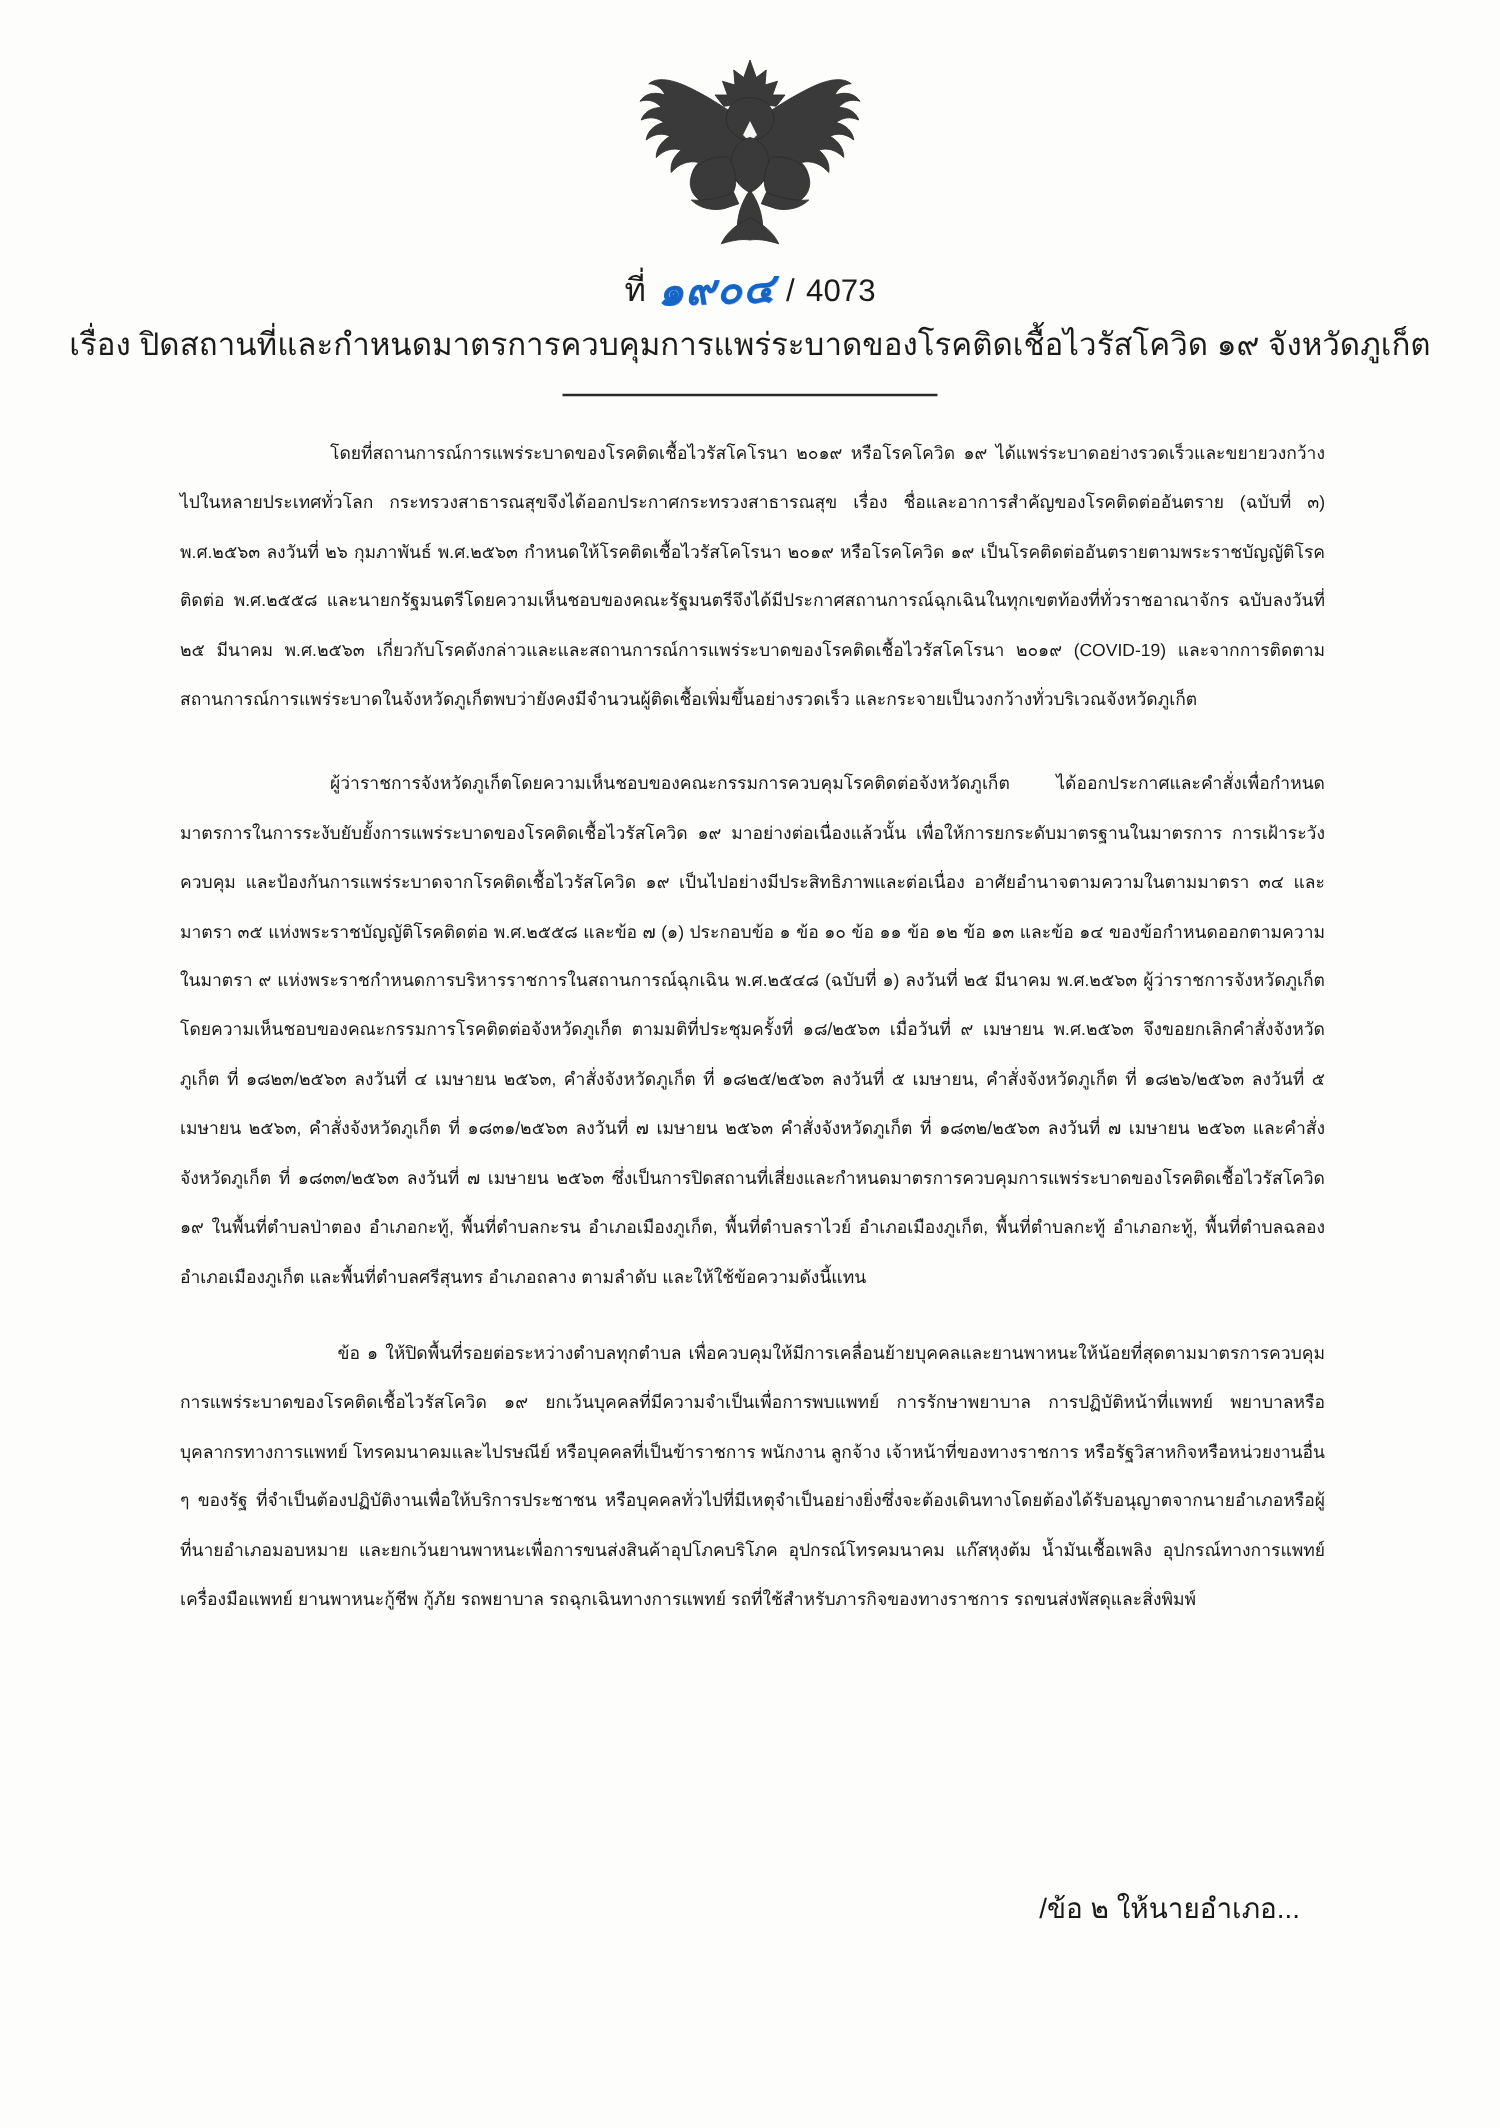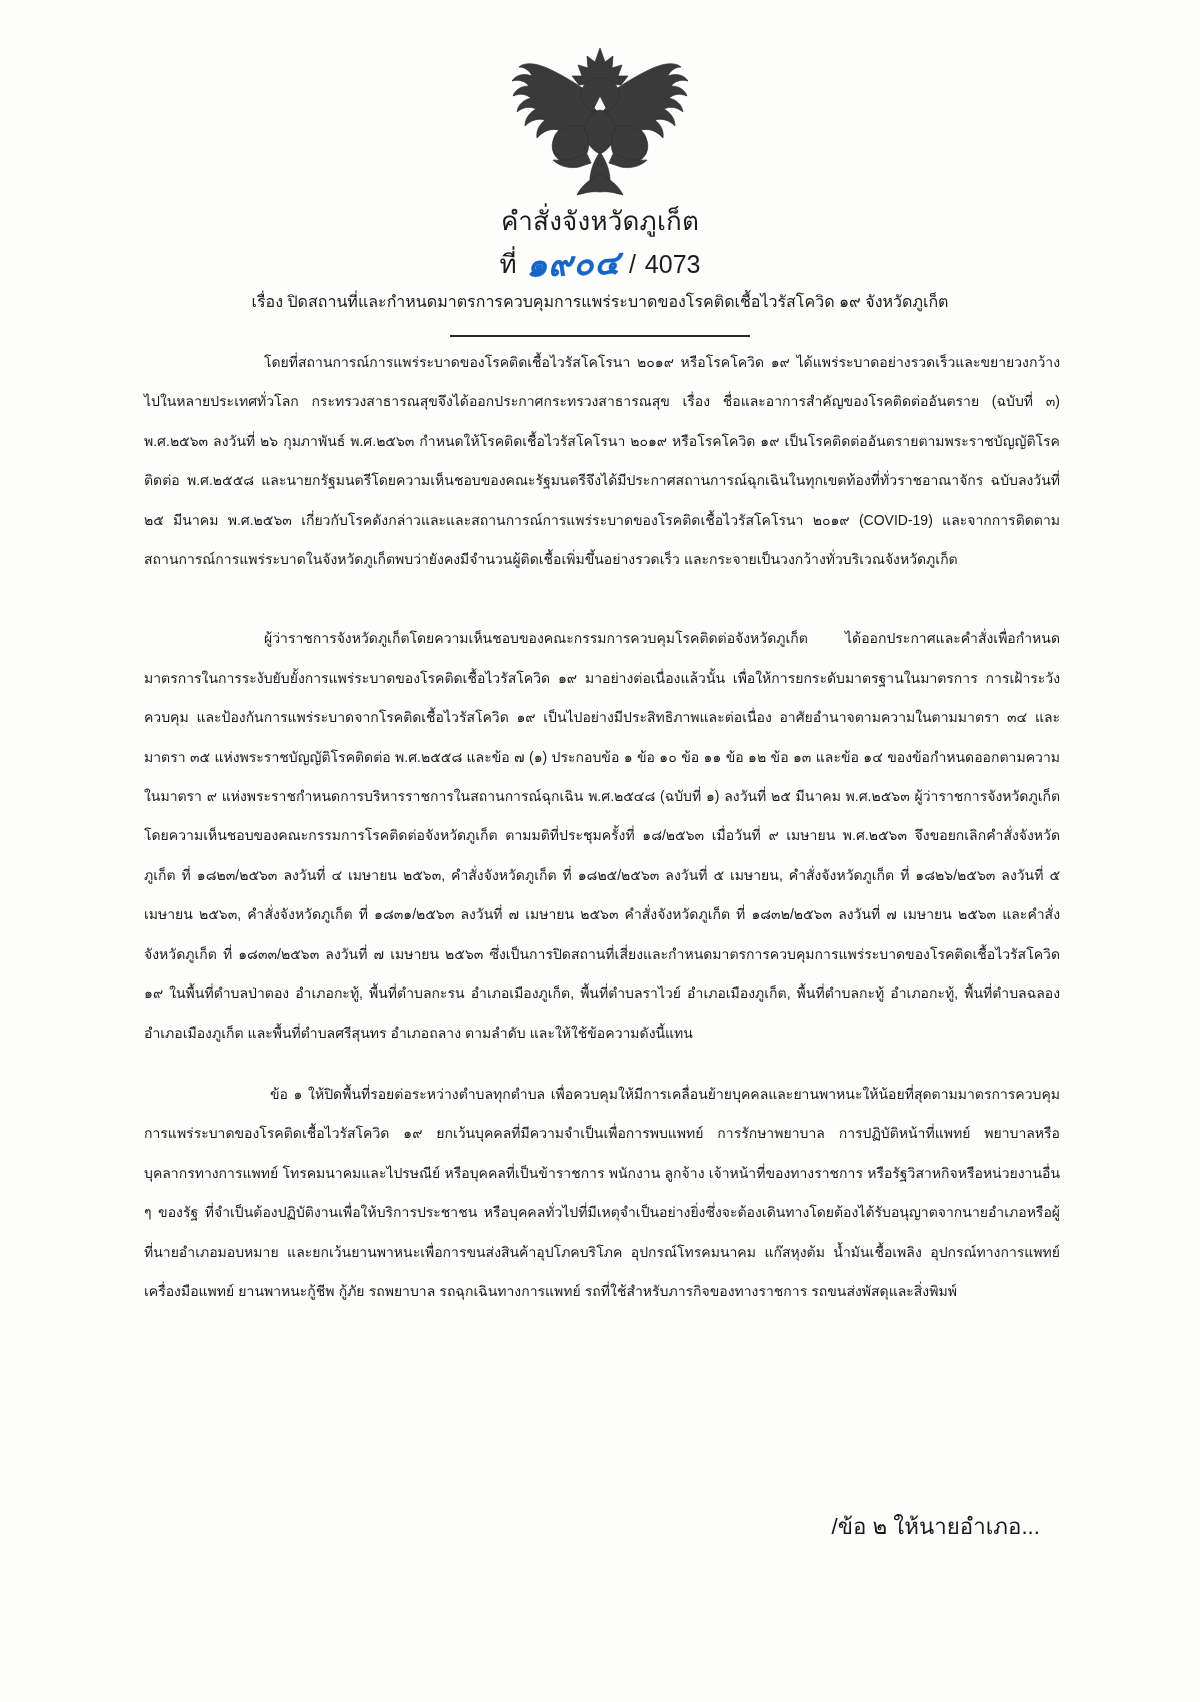--- a/index.html
+++ b/index.html
@@ -70,21 +70,21 @@
     font-style: italic;
     letter-spacing: 1px;
     transform: rotate(-1.6deg) translateY(2px);
     display: inline-block;
     text-shadow: 0.5px 0.4px 0 rgba(21,101,200,.45);
   }
   .num-slash { color: #1b1b1b; font-size: 25px; }
 
   .doc-subject {
     margin-top: 11px;
-    font-size: 16px;
+    font-size: 25px;
     line-height: 1.25;
     color: #1b1b1b;
   }
 
   .hr-rule {
     width: 300px;
     height: 2px;
     background: #2a2a2a;
     margin: 23px auto 0 auto;
     border: 0;
@@ -101,21 +101,21 @@
   .para {
     font-size: 14px;
     line-height: 39.4px;
     color: #191919;
     text-align: justify;
     text-justify: inter-word;
     margin: 0 0 0 0;
     text-indent: 0;
     word-spacing: .2px;
   }
-  .para + .para { margin-top: 40px; }
+  .para + .para { margin-top: 28px; }
   .para.indented { text-indent: 120px; }
   .para.indented-sec { text-indent: 126px; }
   .para.tight { margin-top: 22px; }
 
   
   .doc-footer {
     position: absolute;
     left: 0;
     top: 1508px;
     width: 1200px;
@@ -154,21 +154,20 @@
         <path d="M92 120 C82 124 70 127 58 126 C64 132 74 135 84 133 L96 129 Z"></path>
         <path d="M118 120 C128 124 140 127 152 126 C146 132 136 135 126 133 L114 129 Z"></path>
 
         <path d="M105 118 C98 128 94 140 95 152 C99 147 102 144 105 143 C108 144 111 147 115 152 C116 140 112 128 105 118 Z"></path>
         <path d="M105 140 C95 145 86 152 82 161 C92 158 99 157 105 158 C111 157 118 158 128 161 C124 152 115 145 105 140 Z"></path>
       </g>
     </svg>
   </div>
 
   <div class="doc-header">
-    <div class="doc-title">คำสั่งจังหวัดภูเก็ต</div>
 
     <div class="doc-number-line">
       <span>ที่</span>
       <span class="num-handwritten">๑๙๐๔</span>
       <span class="num-slash">/</span>
       <span class="num-slash">4073</span>
     </div>
 
     <div class="doc-subject">เรื่อง  ปิดสถานที่และกำหนดมาตรการควบคุมการแพร่ระบาดของโรคติดเชื้อไวรัสโควิด ๑๙ จังหวัดภูเก็ต</div>
 

